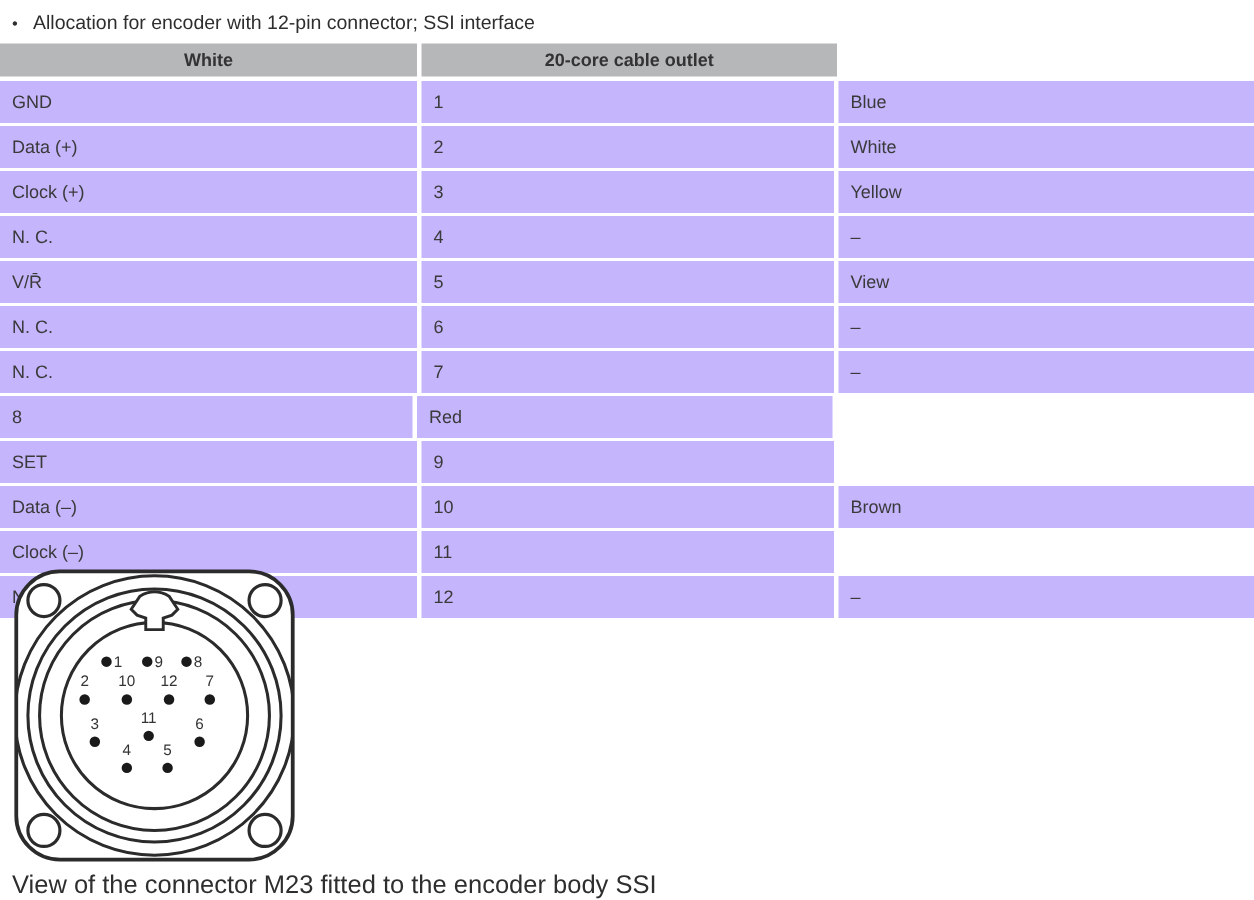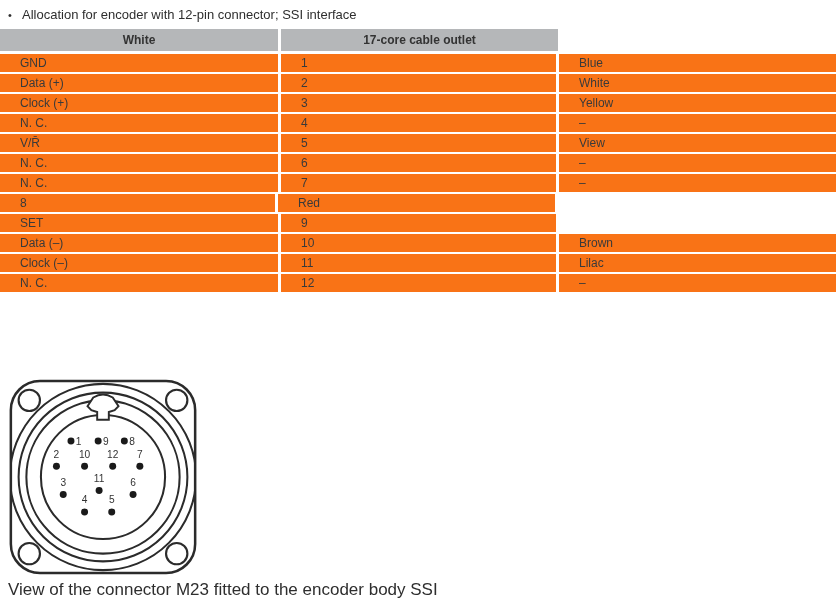--- a/index.html
+++ b/index.html
@@ -36,27 +36,27 @@
   }
   .trow {
     display: flex;
     gap: 3px;
     margin-bottom: 2px;
   }
   .trow.head {
     margin-bottom: 3px;
   }
   .cell {
-    height: 18px;
+    height: 28px;
     display: flex;
     align-items: center;
     font-size: 12px;
-    background: #f97316;
+    background: #c4b5fd;
     box-sizing: border-box;
-    padding-left: 20px;
+    padding-left: 8px;
     color: #3a3a3a;
   }
   .cell.c1 { width: 278px; }
   .cell.c2 { width: 275px; }
   .cell.c3 { width: 277px; }
   .trow.head .cell {
     background: #b5b7b9;
     font-weight: bold;
     justify-content: center;
     padding-left: 0;
@@ -85,21 +85,21 @@
 <div class="page">
 
   <div class="doc-title">
     <span class="bullet">•</span>
     <span>Allocation for encoder with 12-pin connector; SSI interface</span>
   </div>
 
   <div class="alloc-table">
     <div class="trow head">
       <div class="cell c1">White</div>
-      <div class="cell c3">17-core cable outlet</div>
+      <div class="cell c3">20-core cable outlet</div>
     </div>
     <div>
 
         <div class="trow">
           <div class="cell c1">GND</div>
           <div class="cell c2">1</div>
           <div class="cell c3">Blue</div>
         </div>
 
         <div class="trow">
@@ -150,21 +150,20 @@
 
         <div class="trow">
           <div class="cell c1">Data (–)</div>
           <div class="cell c2">10</div>
           <div class="cell c3">Brown</div>
         </div>
 
         <div class="trow">
           <div class="cell c1">Clock (–)</div>
           <div class="cell c2">11</div>
-          <div class="cell c3">Lilac</div>
         </div>
 
         <div class="trow">
           <div class="cell c1">N. C.</div>
           <div class="cell c2">12</div>
           <div class="cell c3">–</div>
         </div>
       </div>
   </div>
 

